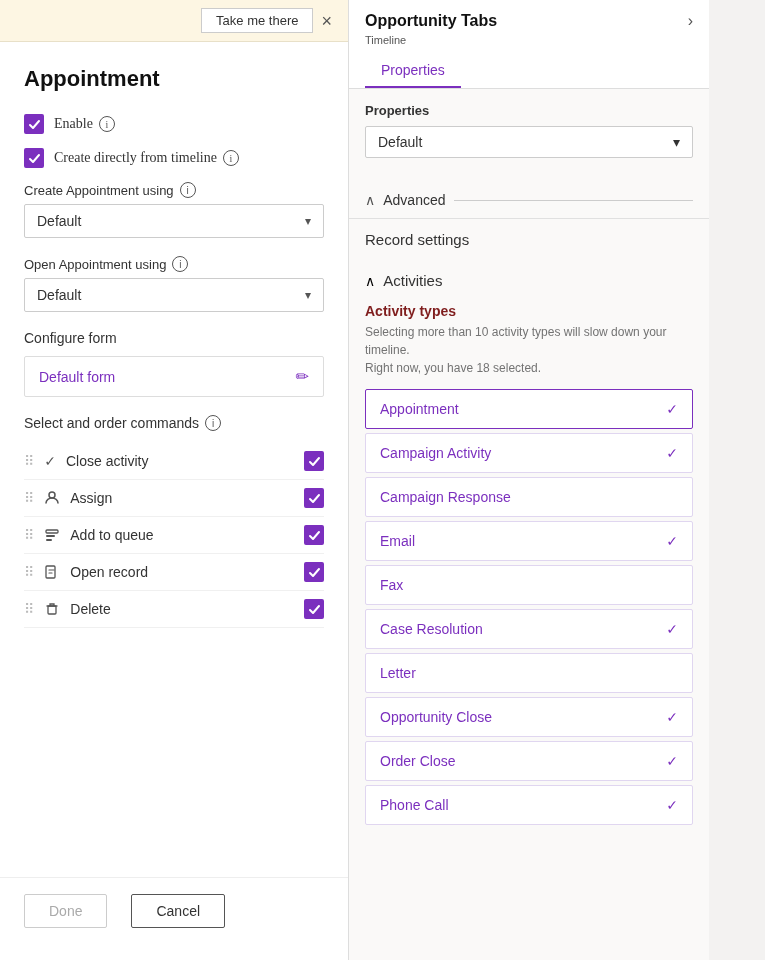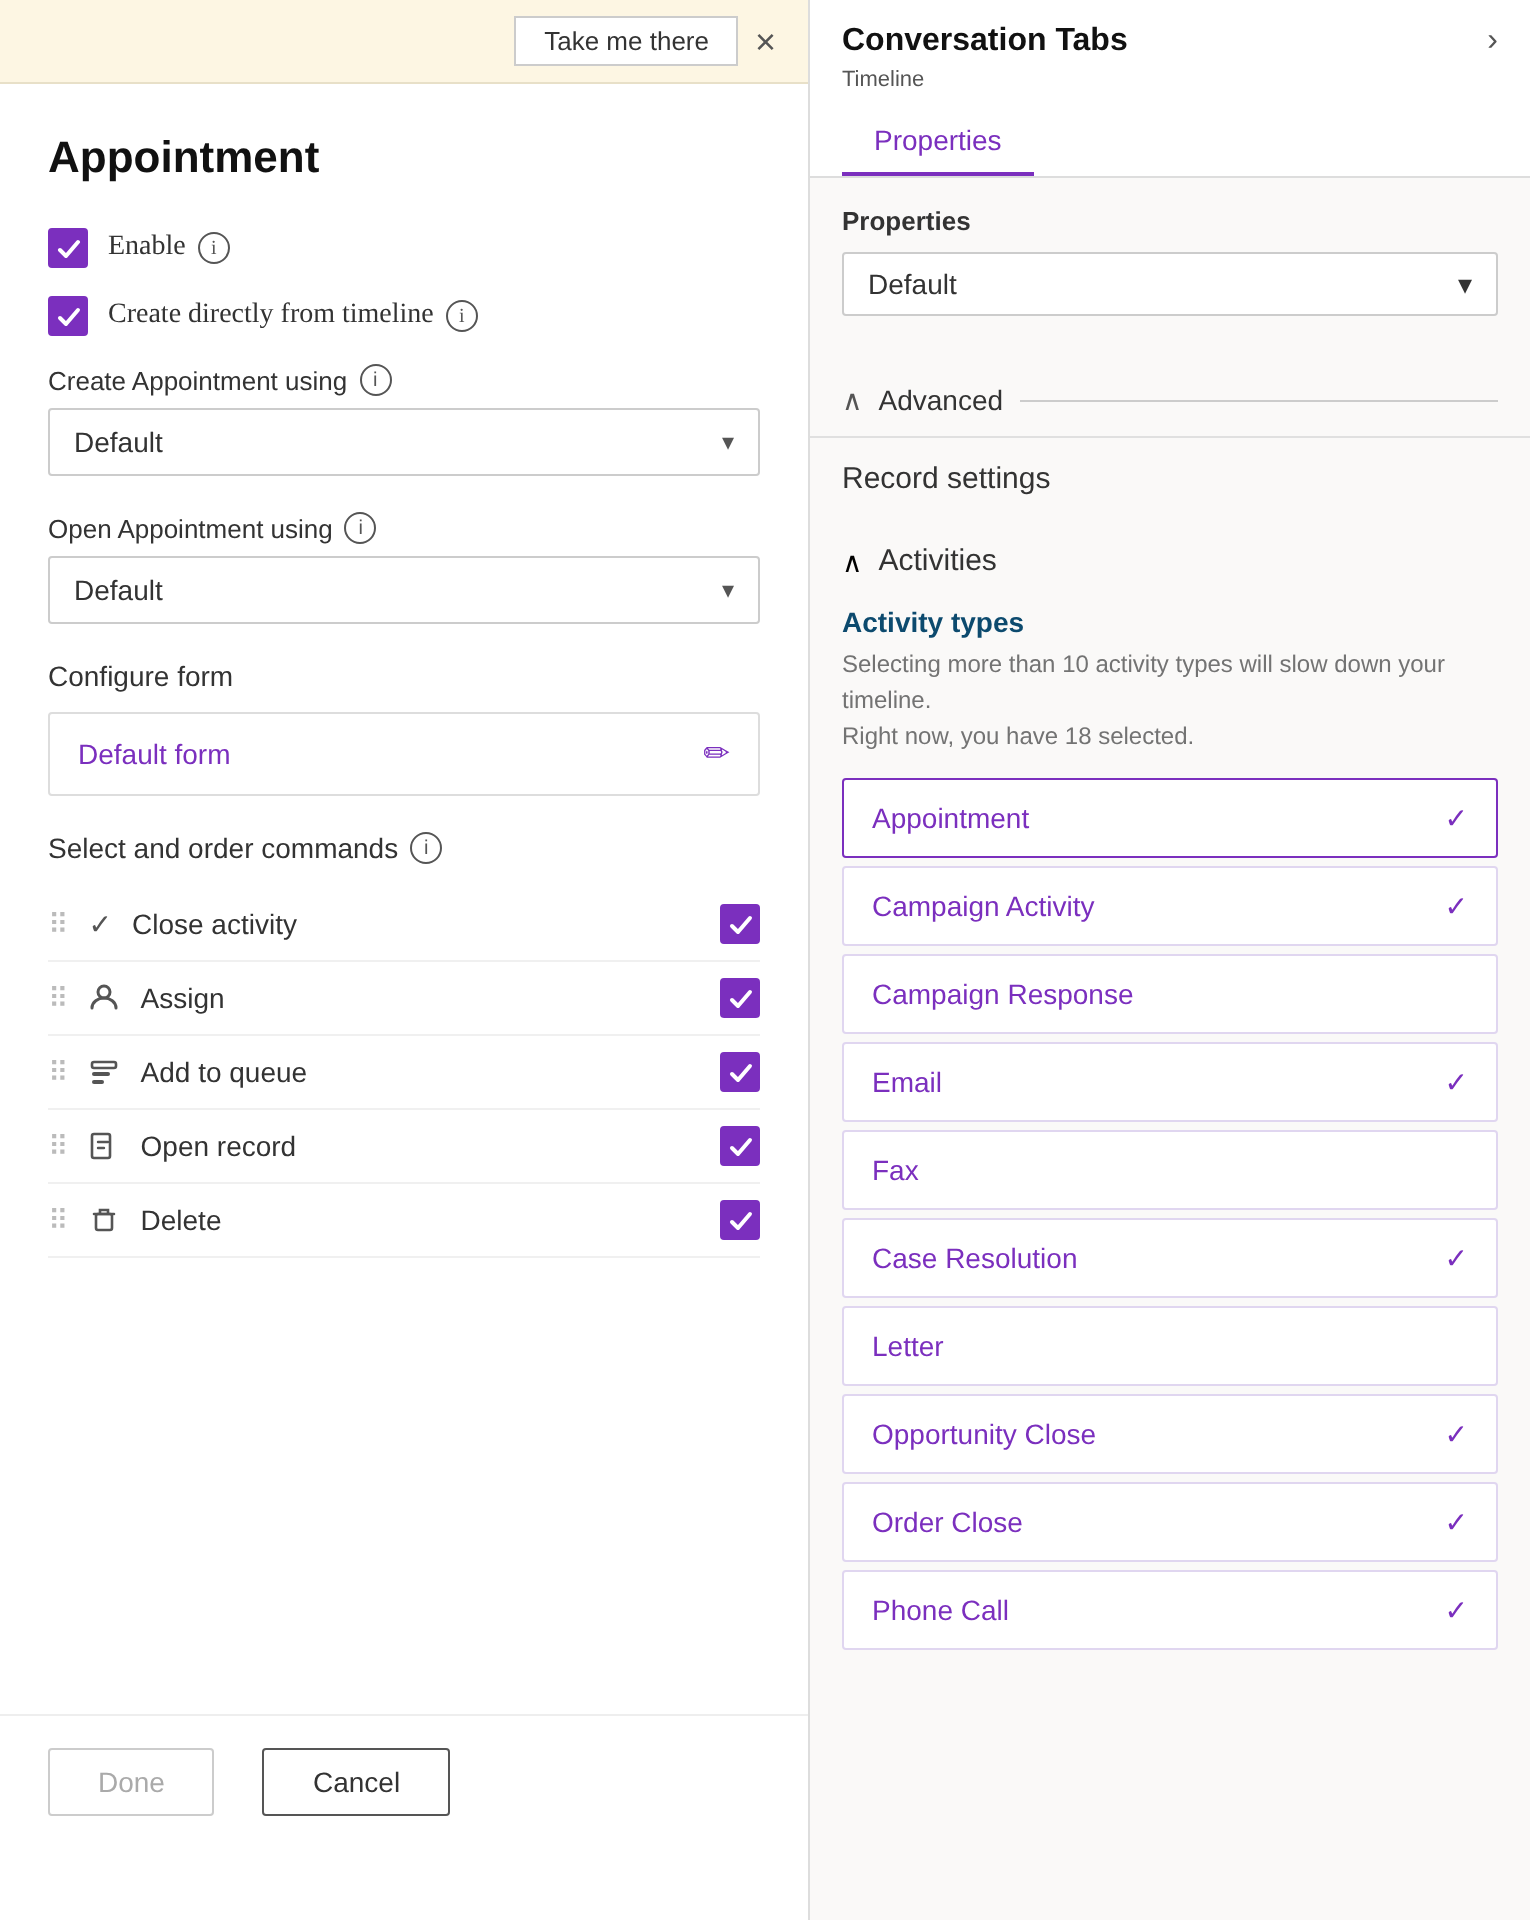--- a/index.html
+++ b/index.html
@@ -8,28 +8,28 @@
       font-size: 14px;
       background: #f3f2f1;
       display: flex;
       width: 765px;
       height: 960px;
       overflow: hidden;
     }
 
     
     .left-panel {
-      width: 405px;
+      width: 349px;
       background: #fff;
       border-right: 1px solid #ddd;
       display: flex;
       flex-direction: column;
       position: relative;
       overflow-y: auto;
-      padding-bottom: 36px;
+      padding-bottom: 16px;
     }
 
     .top-bar {
       background: #fdf6e3;
       border-bottom: 1px solid #e8e0c8;
       padding: 8px 16px;
       display: flex;
       align-items: center;
       justify-content: flex-end;
       gap: 8px;
@@ -406,21 +406,21 @@
 
     .activities-label {
       font-size: 15px;
       font-weight: 500;
       color: #333;
     }
 
     .activity-types-label {
       font-size: 14px;
       font-weight: 600;
-      color: #0c4a6e;
+      color: #7f1d1d;
       margin-bottom: 4px;
       padding: 0 16px;
     }
 
     .activity-info-text {
       font-size: 12px;
       color: #737373;
       line-height: 1.5;
       padding: 0 16px;
       margin-bottom: 12px;
@@ -611,21 +611,21 @@
 
   <div class="panel-footer">
     <button class="btn-done">Done</button>
     <button class="btn-cancel">Cancel</button>
   </div>
 </div>
 
 <div class="right-panel">
   <div class="right-header">
     <div class="right-header-top">
-      <span class="conv-tabs-title">Conversation Tabs</span>
+      <span class="conv-tabs-title">Opportunity Tabs</span>
       <span class="nav-arrow">›</span>
     </div>
     <div class="timeline-subtitle">Timeline</div>
     <div class="right-tabs">
       <div class="right-tab active">Properties</div>
     </div>
   </div>
 
   <div class="right-body">
 

